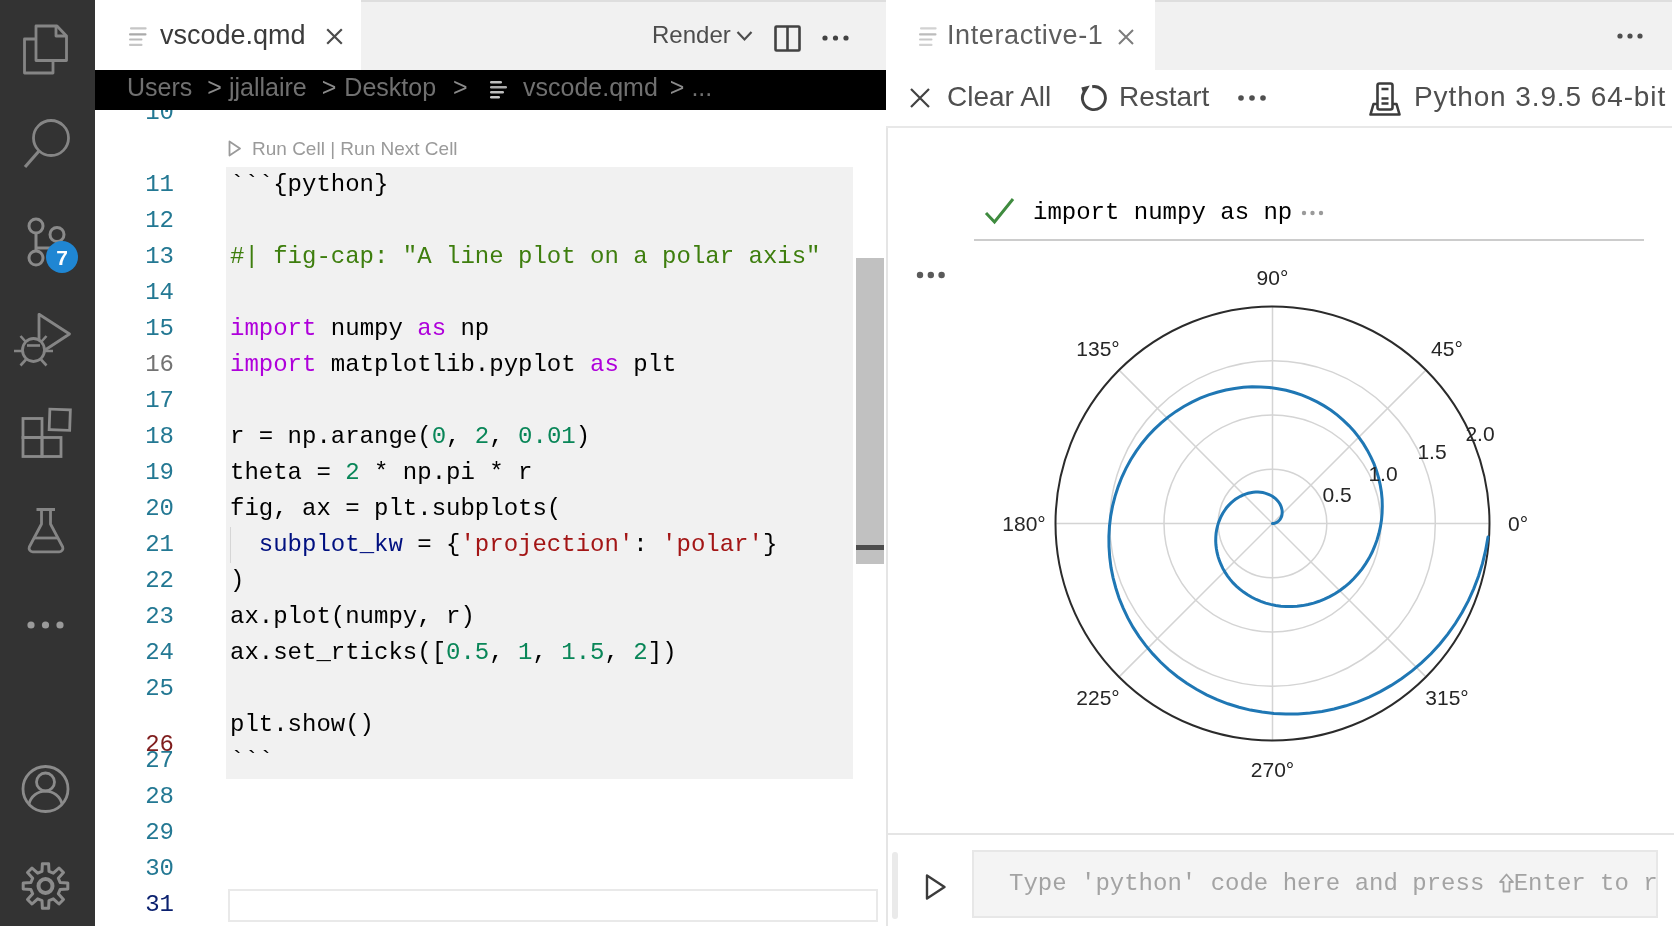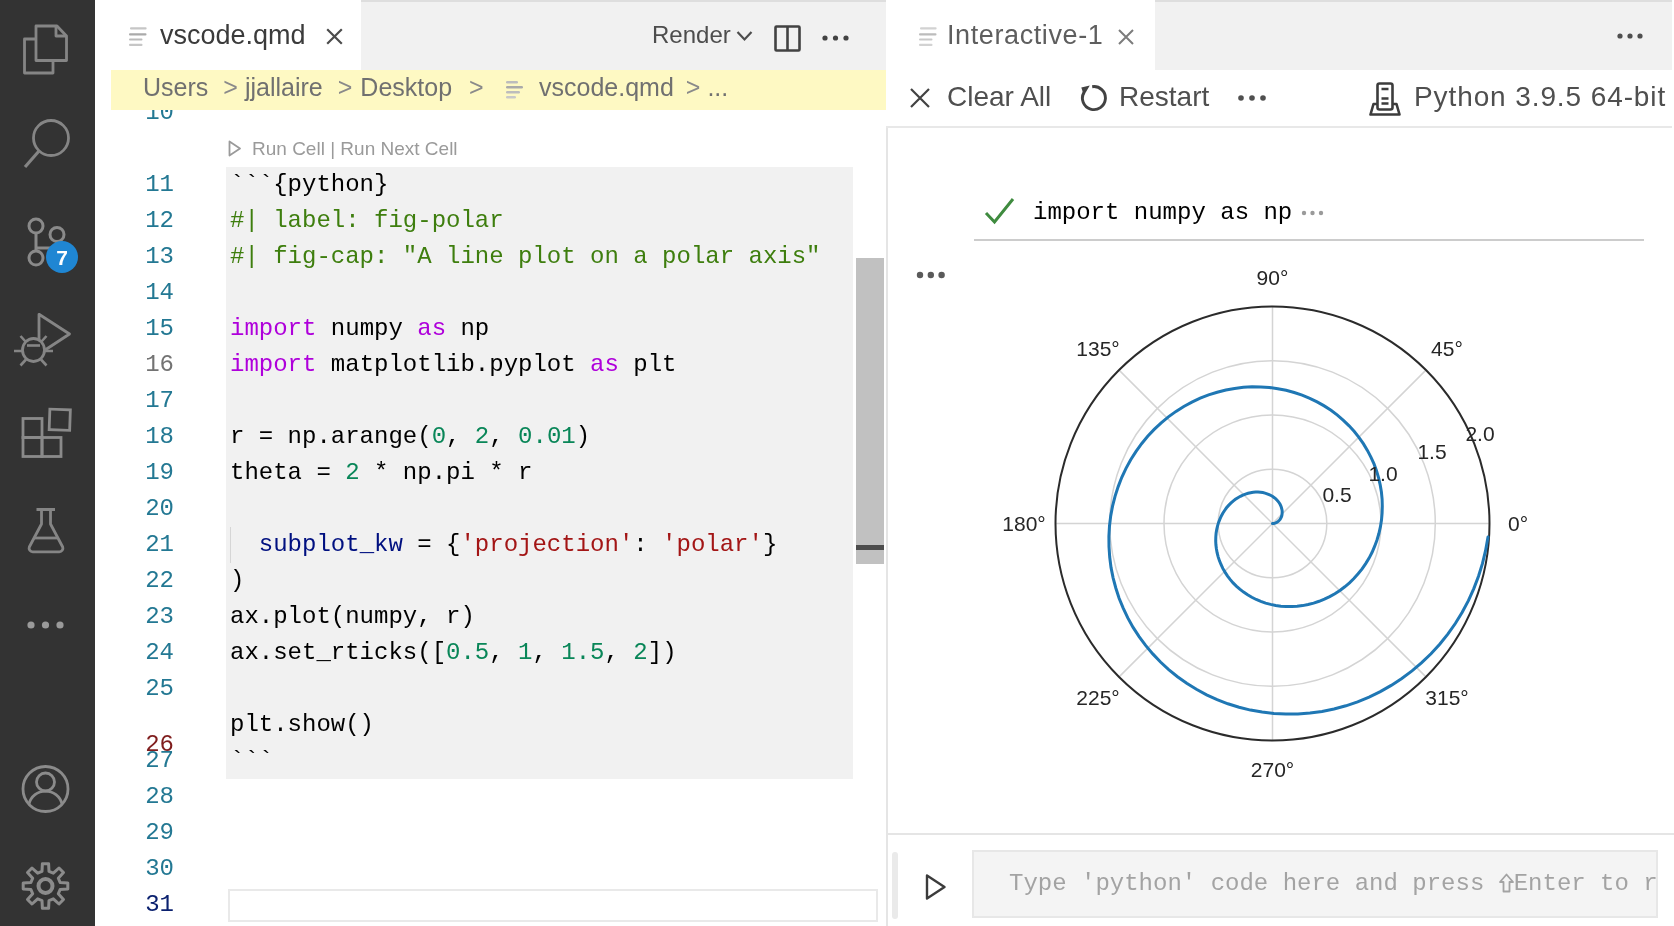--- a/index.html
+++ b/index.html
@@ -8,21 +8,21 @@
   i{font-style:normal}
   .mono{font-family:"Liberation Mono",monospace}
   #activity{position:absolute;left:0;top:0;width:95px;height:926px;background:#333333}
   #activity svg{position:absolute;left:0}
   
   #edgroup{position:absolute;left:95px;top:0;width:672px;height:926px;background:#fff}
   #edtabs{position:absolute;left:0;top:0;width:791px;height:70px;background:#f1f1f1}
   .tabactive{position:absolute;top:0;height:70px;background:#ffffff}
   .tablabel{position:absolute;top:0;line-height:70px;font-size:27px;color:#3b3b3b}
   
-  #crumb{position:absolute;left:16px;top:70px;width:791px;height:40px;background:#fef9c3;
+  #crumb{position:absolute;left:0;top:70px;width:791px;height:40px;background:#000000;
     font-size:25px;color:#707070;white-space:nowrap}
   #crumb span.sep{color:#8a8a8a;font-size:25px}
   
   #editor{position:absolute;left:0;top:110px;width:791px;height:816px;background:#fff;overflow:hidden}
   #cellbg{position:absolute;left:131px;top:57px;width:627px;height:612px;background:#f1f1f1}
   .ln{position:absolute;width:79px;text-align:right;height:36px;line-height:36px;
       font-family:"Liberation Mono",monospace;font-size:24px}
   .cl{position:absolute;left:135px;height:36px;line-height:36px;white-space:pre;
       font-family:"Liberation Mono",monospace;font-size:24px;color:#000}
   
@@ -136,34 +136,34 @@
     <div id="cellbg"></div>
 
     <svg class="abs" style="left:133px;top:30px" width="14" height="17" viewBox="0 0 14 17" fill="none" stroke="#9a9a9a" stroke-width="1.8">
       <path d="M1.5 1.5 L12 8.5 L1.5 15.5 z" stroke-linejoin="round"></path>
     </svg>
     <div class="abs" style="left:157px;top:28px;font-size:19px;color:#9a9a9a">Run Cell | Run Next Cell</div>
     <div class="ln" style="top:-15px;color:#237893">10</div>
 <div class="ln" style="top:57px;color:#237893">11</div>
 <div class="cl" style="top:57px">```{python}</div>
 <div class="ln" style="top:93px;color:#237893">12</div>
-<div class="cl" style="top:93px"><i style="color:#3e7e0e">#| label: fig-polar</i></div>
 <div class="ln" style="top:129px;color:#237893">13</div>
 <div class="cl" style="top:129px"><i style="color:#3e7e0e">#| fig-cap: "A line plot on a polar axis"</i></div>
 <div class="ln" style="top:165px;color:#237893">14</div>
 <div class="ln" style="top:201px;color:#237893">15</div>
 <div class="cl" style="top:201px"><i style="color:#af00db">import</i> numpy <i style="color:#af00db">as</i> np</div>
 <div class="ln" style="top:237px;color:#737373">16</div>
 <div class="cl" style="top:237px"><i style="color:#af00db">import</i> matplotlib.pyplot <i style="color:#af00db">as</i> plt</div>
 <div class="ln" style="top:273px;color:#237893">17</div>
 <div class="ln" style="top:309px;color:#237893">18</div>
 <div class="cl" style="top:309px">r = np.arange(<i style="color:#098658">0</i>, <i style="color:#098658">2</i>, <i style="color:#098658">0.01</i>)</div>
 <div class="ln" style="top:345px;color:#237893">19</div>
 <div class="cl" style="top:345px">theta = <i style="color:#098658">2</i> * np.pi * r</div>
 <div class="ln" style="top:381px;color:#237893">20</div>
+<div class="cl" style="top:381px">fig, ax = plt.subplots(</div>
 <div class="ln" style="top:417px;color:#237893">21</div>
 <div class="cl" style="top:417px">  <i style="color:#001080">subplot_kw</i> = {<i style="color:#a31515">'projection'</i>: <i style="color:#a31515">'polar'</i>}</div>
 <div class="ln" style="top:453px;color:#237893">22</div>
 <div class="cl" style="top:453px">)</div>
 <div class="ln" style="top:489px;color:#237893">23</div>
 <div class="cl" style="top:489px">ax.plot(numpy, r)</div>
 <div class="ln" style="top:525px;color:#237893">24</div>
 <div class="cl" style="top:525px">ax.set_rticks([<i style="color:#098658">0.5</i>, <i style="color:#098658">1</i>, <i style="color:#098658">1.5</i>, <i style="color:#098658">2</i>])</div>
 <div class="ln" style="top:561px;color:#237893">25</div>
 <div class="ln" style="top:617px;color:#7f1d1d">26</div>

